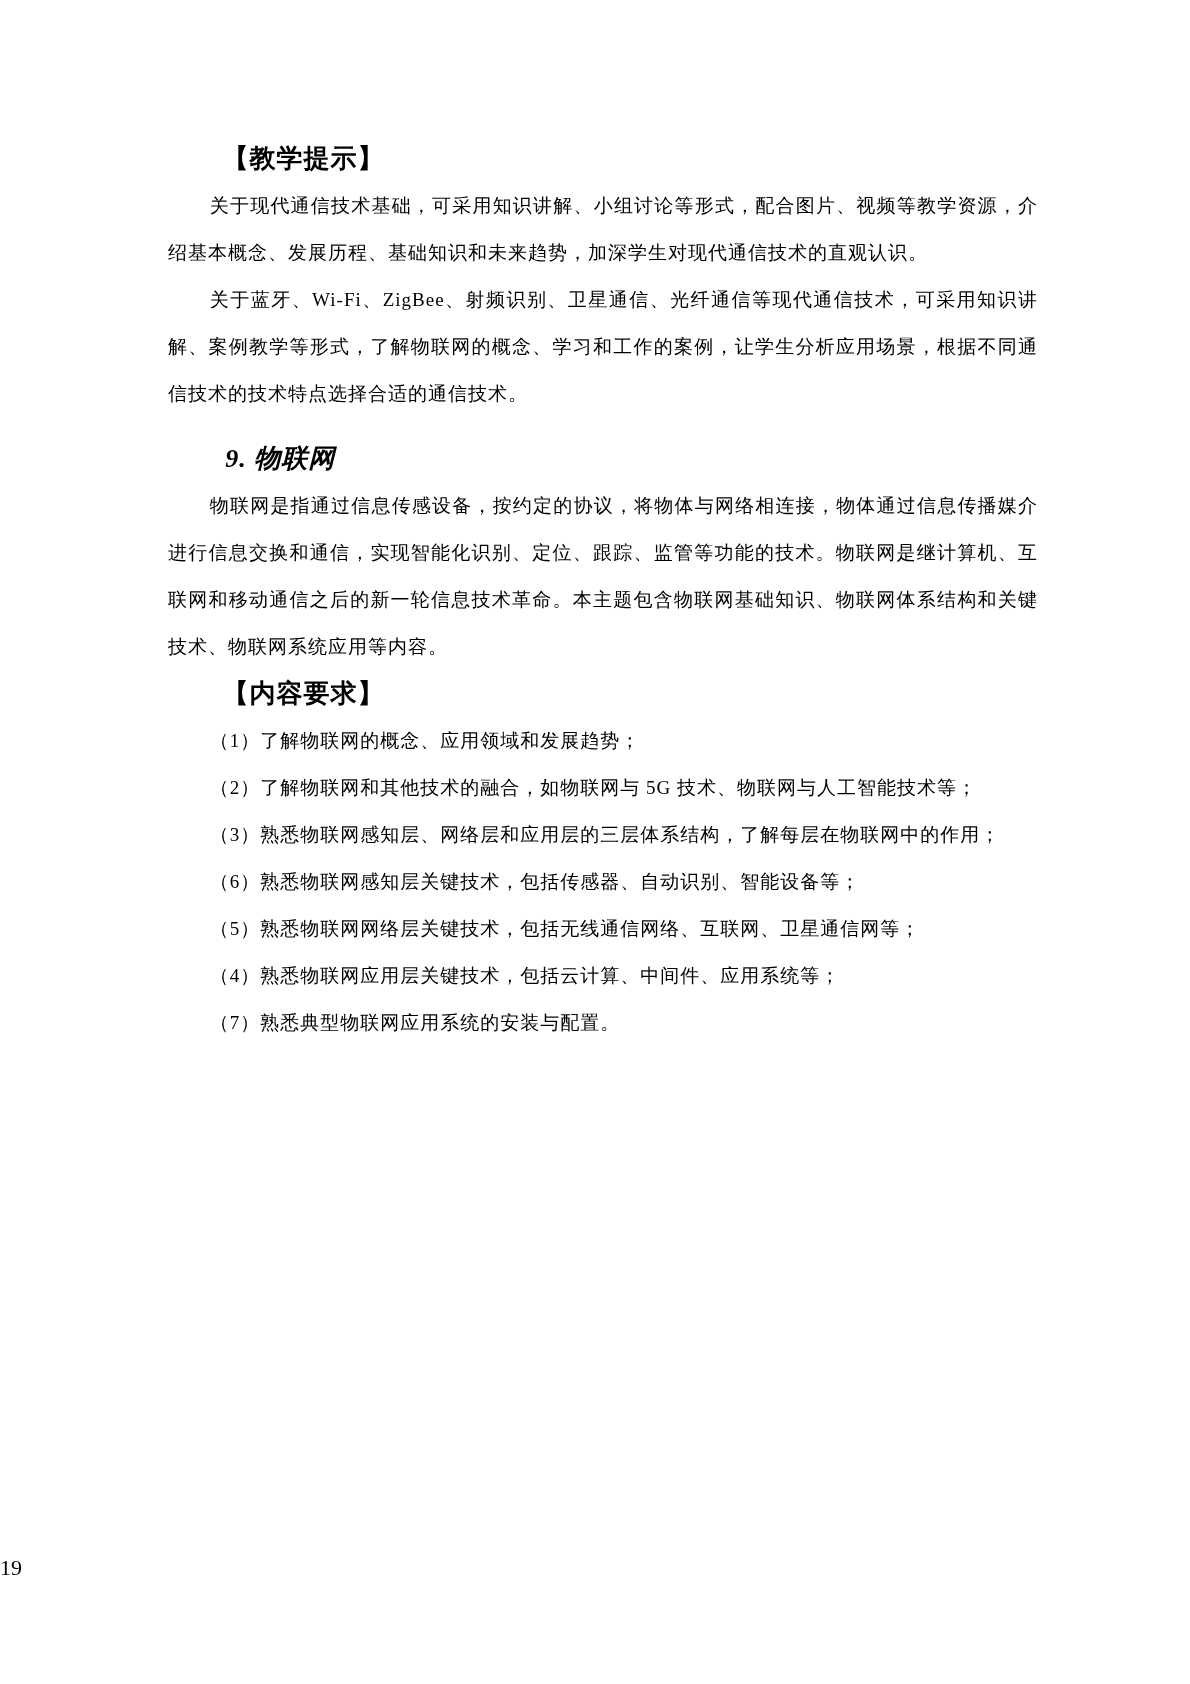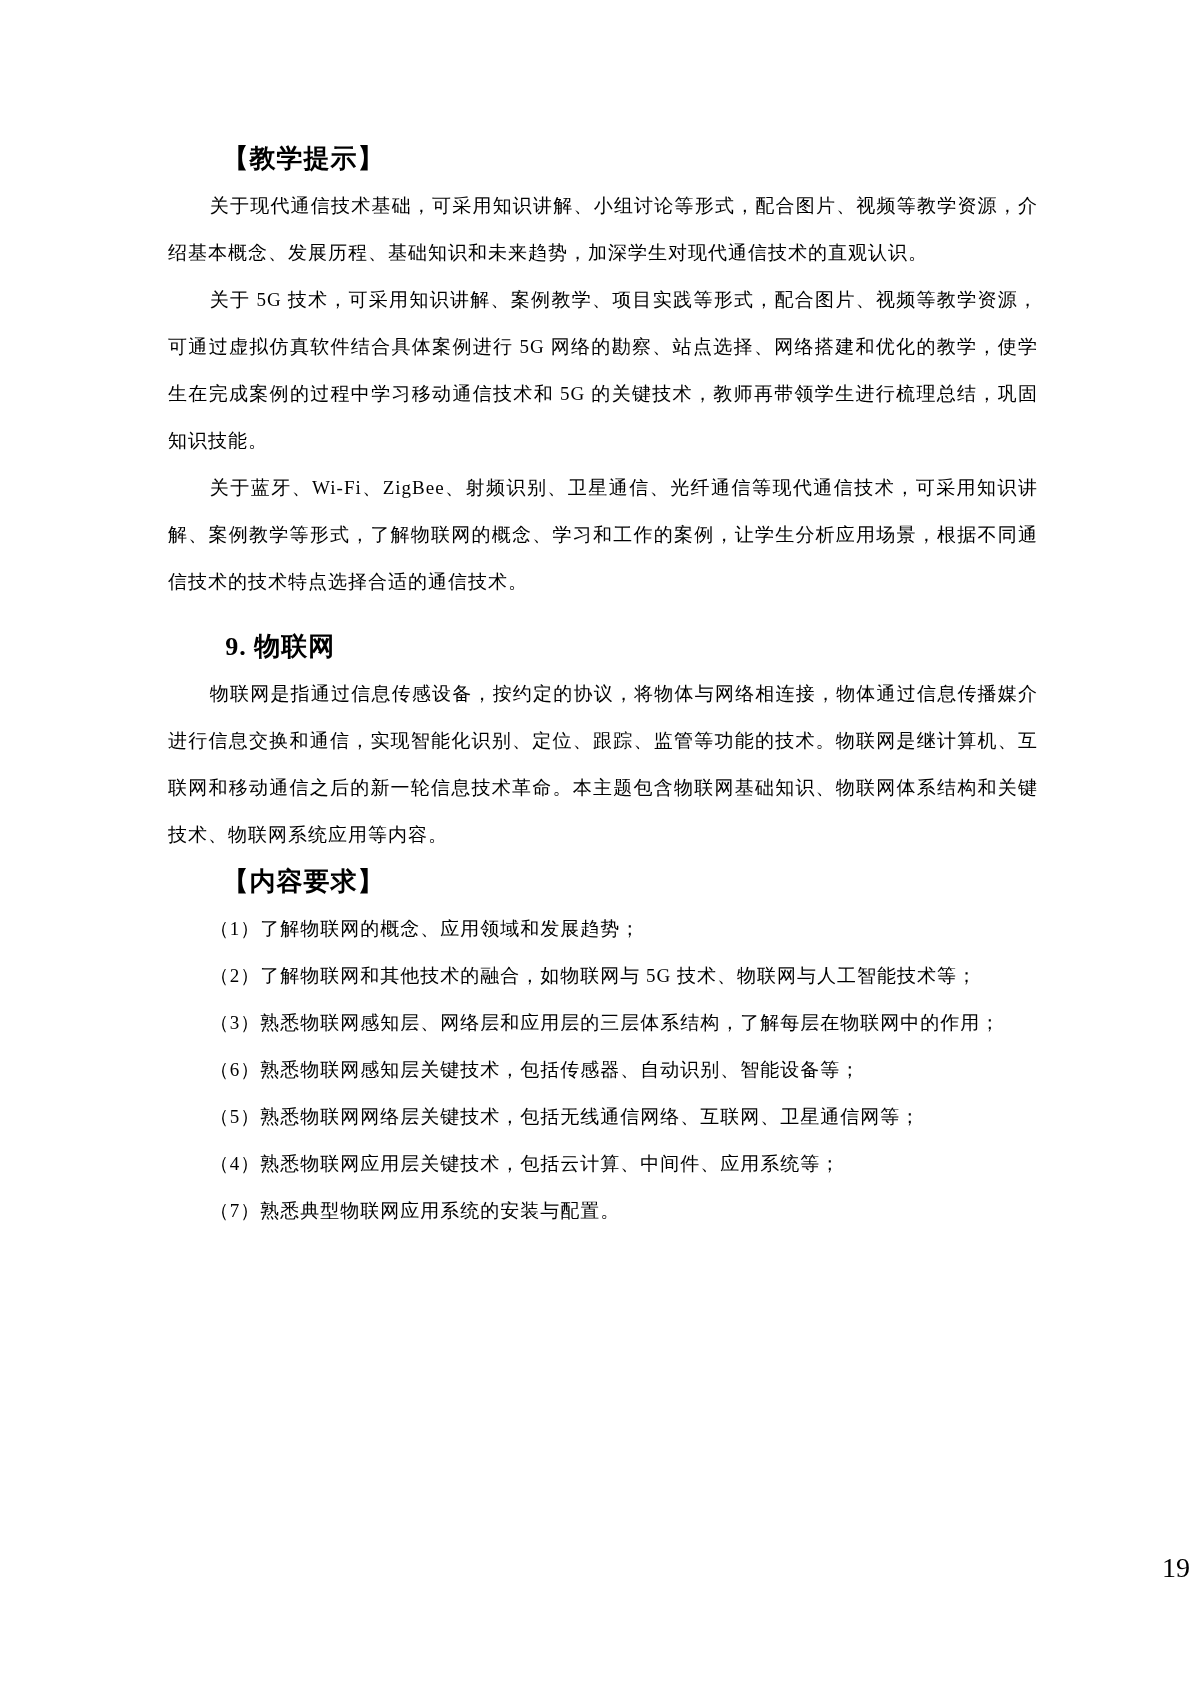--- a/index.html
+++ b/index.html
@@ -30,52 +30,52 @@
     text-indent: 2.1em;
     letter-spacing: 1px;
   }
   .num-heading {
     margin: 18px 0 0 0;
     font-size: 26px;
     font-weight: bold;
     line-height: 47px;
     text-indent: 2.2em;
     letter-spacing: 1px;
+    font-style: italic;
   }
   .body-para {
     margin: 0;
     font-size: 19px;
     line-height: 47px;
     letter-spacing: 1px;
     text-align: justify;
     text-indent: 2.2em;
     word-break: break-all;
   }
   .page-number {
     position: absolute;
     top: 1552px;
     left: 0;
     right: 0;
-    text-align: right;
-    font-size: 28px;
+    text-align: left;
+    font-size: 22px;
     line-height: 32px;
     color: #000000;
   }
 </style>
 </head>
 <body>
 
 <div class="page">
   <div class="content">
 
     <h2 class="bracket-heading">【教学提示】</h2>
 
     <p class="body-para">关于现代通信技术基础，可采用知识讲解、小组讨论等形式，配合图片、视频等教学资源，介绍基本概念、发展历程、基础知识和未来趋势，加深学生对现代通信技术的直观认识。</p>
 
-    <p class="body-para">关于 5G 技术，可采用知识讲解、案例教学、项目实践等形式，配合图片、视频等教学资源，可通过虚拟仿真软件结合具体案例进行 5G 网络的勘察、站点选择、网络搭建和优化的教学，使学生在完成案例的过程中学习移动通信技术和 5G 的关键技术，教师再带领学生进行梳理总结，巩固知识技能。</p>
 
     <p class="body-para">关于蓝牙、Wi-Fi、ZigBee、射频识别、卫星通信、光纤通信等现代通信技术，可采用知识讲解、案例教学等形式，了解物联网的概念、学习和工作的案例，让学生分析应用场景，根据不同通信技术的技术特点选择合适的通信技术。</p>
 
     <h2 class="num-heading">9. 物联网</h2>
 
     <p class="body-para">物联网是指通过信息传感设备，按约定的协议，将物体与网络相连接，物体通过信息传播媒介进行信息交换和通信，实现智能化识别、定位、跟踪、监管等功能的技术。物联网是继计算机、互联网和移动通信之后的新一轮信息技术革命。本主题包含物联网基础知识、物联网体系结构和关键技术、物联网系统应用等内容。</p>
 
     <h2 class="bracket-heading">【内容要求】</h2>
 
     <p class="body-para">（1）了解物联网的概念、应用领域和发展趋势；</p>

